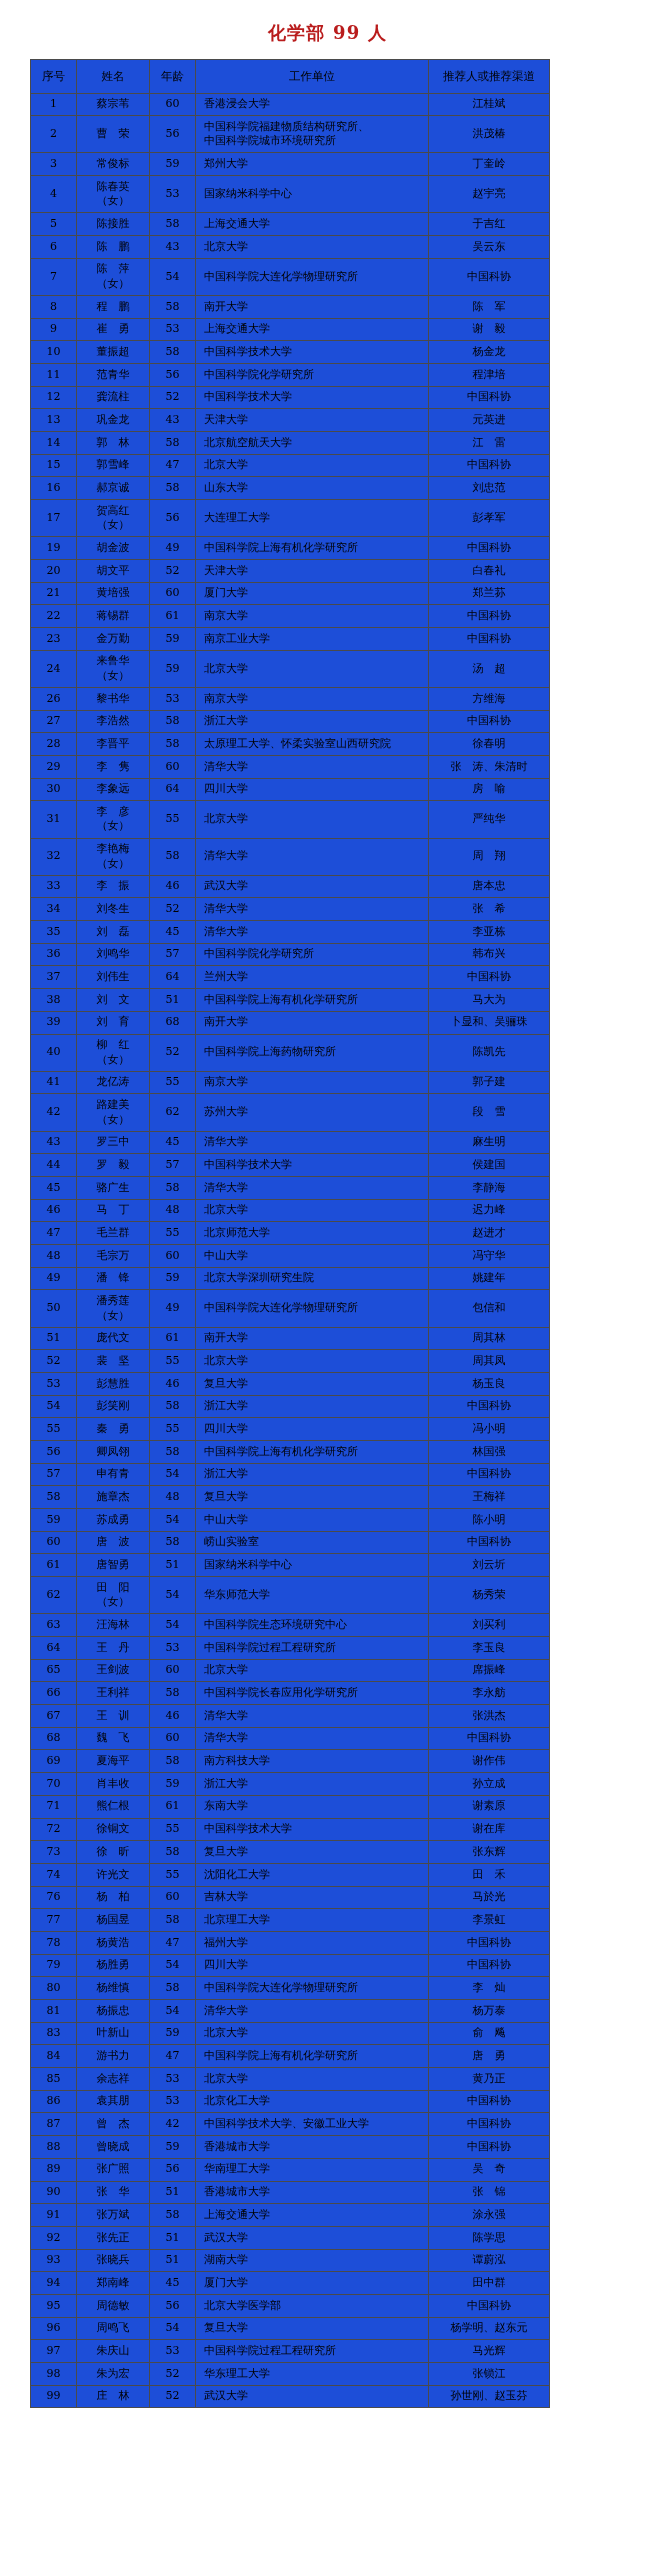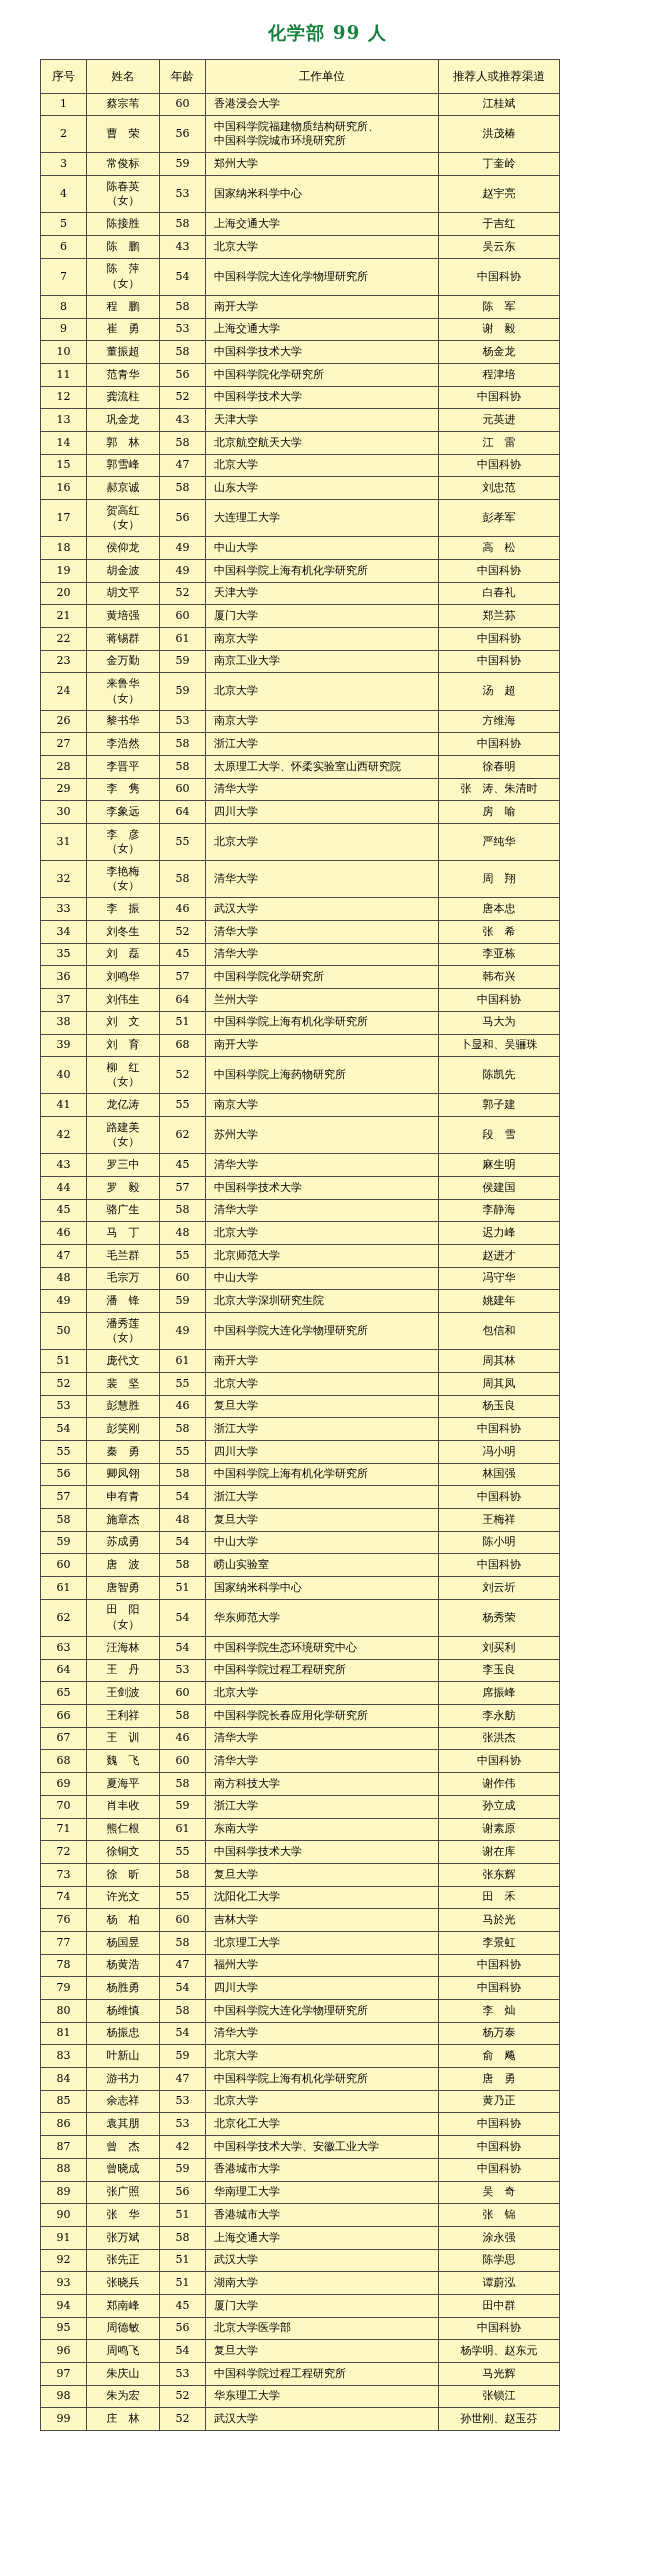--- a/index.html
+++ b/index.html
@@ -8,28 +8,28 @@
     font-family:"DejaVu Serif","Liberation Serif",serif;
     color:#000;
   }
   .page{width:655px;height:2576px;overflow:hidden;background:#fff;}
   .doc-title{
     text-align:center;
     font-size:18px;
     font-weight:bold;
     margin:20.6px 0 14.5px 0;
     letter-spacing:1.2px;
-    color:#15803d;
+    color:#b91c1c;
   }
   table.people{
     border-collapse:collapse;
     table-layout:fixed;
     width:518px;
-    margin-left:40px;
-    background:#fef9c3;
+    margin-left:30px;
+    background:#1d4ed8;
     padding-left:12px;
   }
   table.people col.c-no{width:46px;}
   table.people col.c-name{width:73px;}
   table.people col.c-age{width:46px;}
   table.people col.c-unit{width:233px;}
   table.people col.c-rec{width:121px;}
   table.people th, table.people td{
     border:0.6px solid #4a4a4a;
     font-size:11px;
@@ -364,37 +364,20 @@
           </td>
           <td class="cell-unit">
             <span class="line">大连理工大学</span>
           </td>
           <td class="cell-rec">
             <span class="line">彭孝军</span>
           </td>
         </tr>
         <tr>
           <td class="cell-no">
-            <span class="line">18</span>
-          </td>
-          <td class="cell-name">
-            <span class="line">侯仰龙</span>
-          </td>
-          <td class="cell-age">
-            <span class="line">49</span>
-          </td>
-          <td class="cell-unit">
-            <span class="line">中山大学</span>
-          </td>
-          <td class="cell-rec">
-            <span class="line">高　松</span>
-          </td>
-        </tr>
-        <tr>
-          <td class="cell-no">
             <span class="line">19</span>
           </td>
           <td class="cell-name">
             <span class="line">胡金波</span>
           </td>
           <td class="cell-age">
             <span class="line">49</span>
           </td>
           <td class="cell-unit">
             <span class="line">中国科学院上海有机化学研究所</span>

